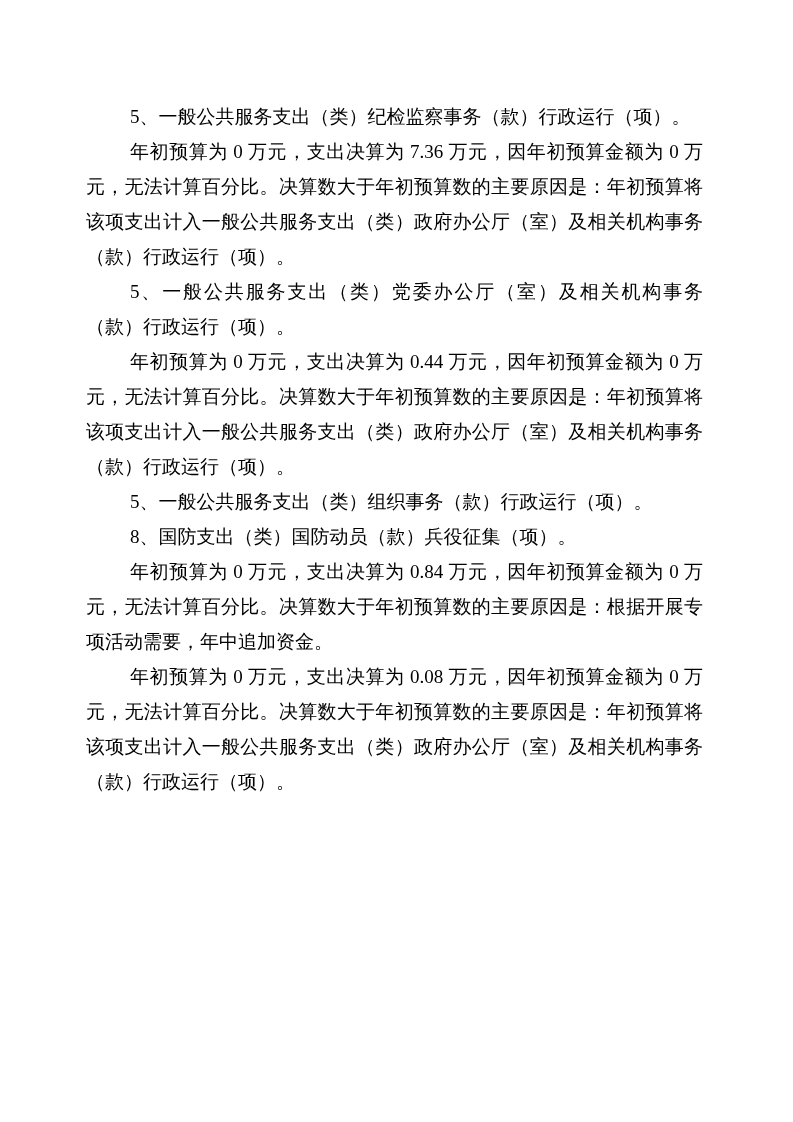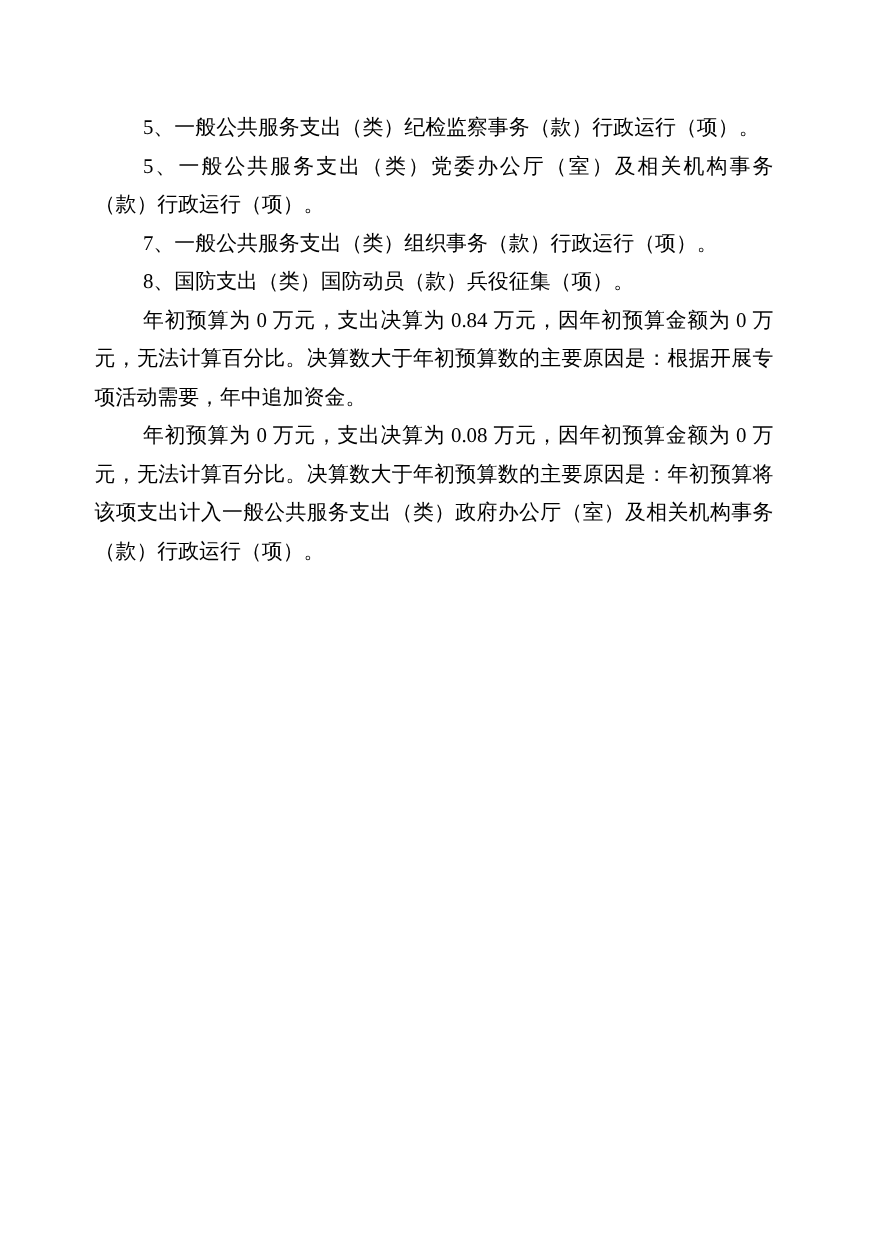--- a/index.html
+++ b/index.html
@@ -29,22 +29,24 @@
     text-justify: inter-character;
     text-indent: 44px;
     word-break: break-all;
   }
 </style>
 </head>
 <body>
 
 <div class="page">
   <p class="para">5、一般公共服务支出（类）纪检监察事务（款）行政运行（项）。</p>
+  <p class="para">年初预算为 0 万元，支出决算为 7.36 万元，因年初预算金额为 0 万元，无法计算百分比。决算数大于年初预算数的主要原因是：年初预算将该项支出计入一般公共服务支出（类）政府办公厅（室）及相关机构事务（款）行政运行（项）。</p>
 
   <p class="para">5、一般公共服务支出（类）党委办公厅（室）及相关机构事务（款）行政运行（项）。</p>
+  <p class="para">年初预算为 0 万元，支出决算为 0.44 万元，因年初预算金额为 0 万元，无法计算百分比。决算数大于年初预算数的主要原因是：年初预算将该项支出计入一般公共服务支出（类）政府办公厅（室）及相关机构事务（款）行政运行（项）。</p>
 
-  <p class="para">7、一般公共服务支出（类）组织事务（款）行政运行（项）。</p>
+  <p class="para">5、一般公共服务支出（类）组织事务（款）行政运行（项）。</p>
 
   <p class="para">8、国防支出（类）国防动员（款）兵役征集（项）。</p>
   <p class="para">年初预算为 0 万元，支出决算为 0.84 万元，因年初预算金额为 0 万元，无法计算百分比。决算数大于年初预算数的主要原因是：根据开展专项活动需要，年中追加资金。</p>
 
   <p class="para">年初预算为 0 万元，支出决算为 0.08 万元，因年初预算金额为 0 万元，无法计算百分比。决算数大于年初预算数的主要原因是：年初预算将该项支出计入一般公共服务支出（类）政府办公厅（室）及相关机构事务（款）行政运行（项）。</p>
 </div>
 
 </body></html>

